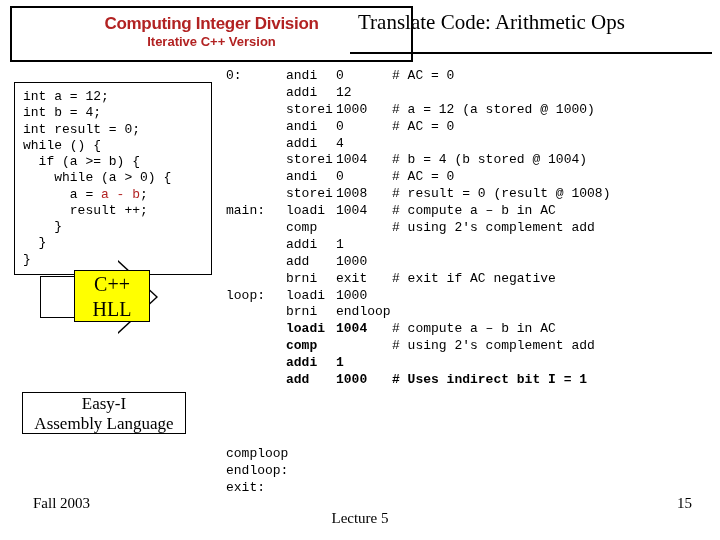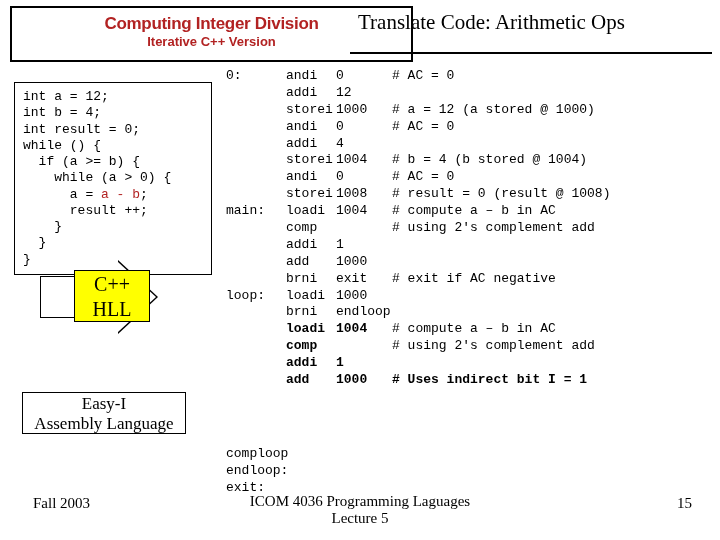--- a/index.html
+++ b/index.html
@@ -219,16 +219,16 @@
   <div>Easy-I</div>
   <div>Assembly Language</div>
 </div>
 
 <div class="asm-bottom"><span class="lbl"></span><span class="op">comp</span><span class="arg">loop</span>
 <span>endloop:</span>
 <span>exit:</span></div>
 
 <div class="footer-left">Fall 2003</div>
 <div class="footer-center">
-  <span>ICOM 4036 Programming Laguages</span><br>
+  <br>
   <span>Lecture 5</span>
 </div>
 <div class="footer-right">15</div>
 
 </body></html>

